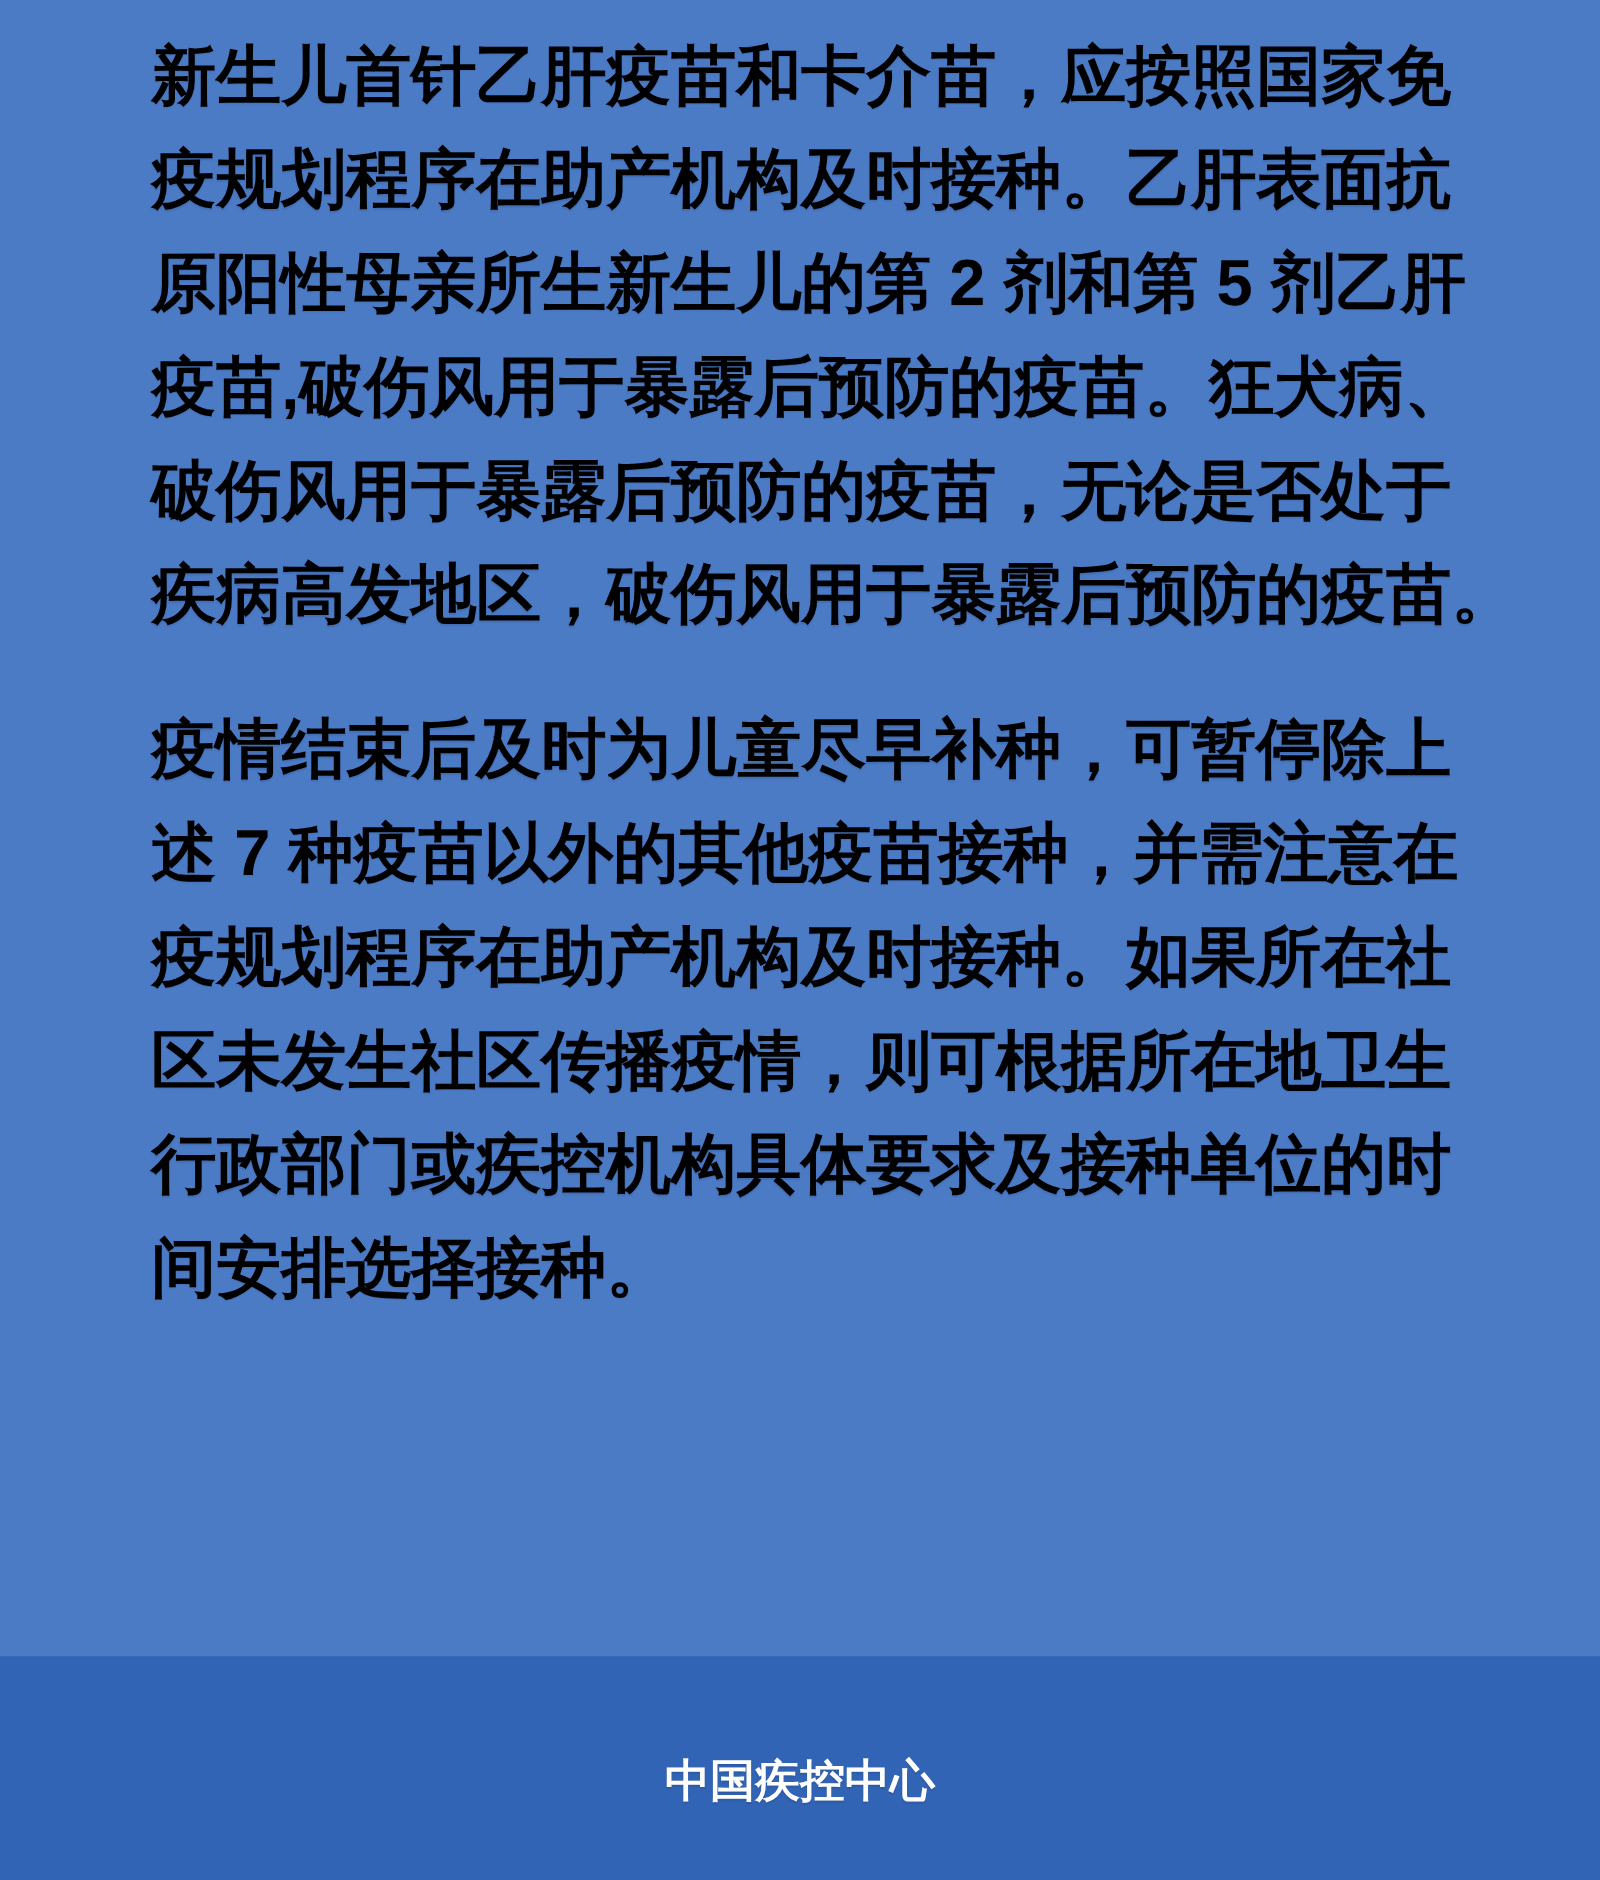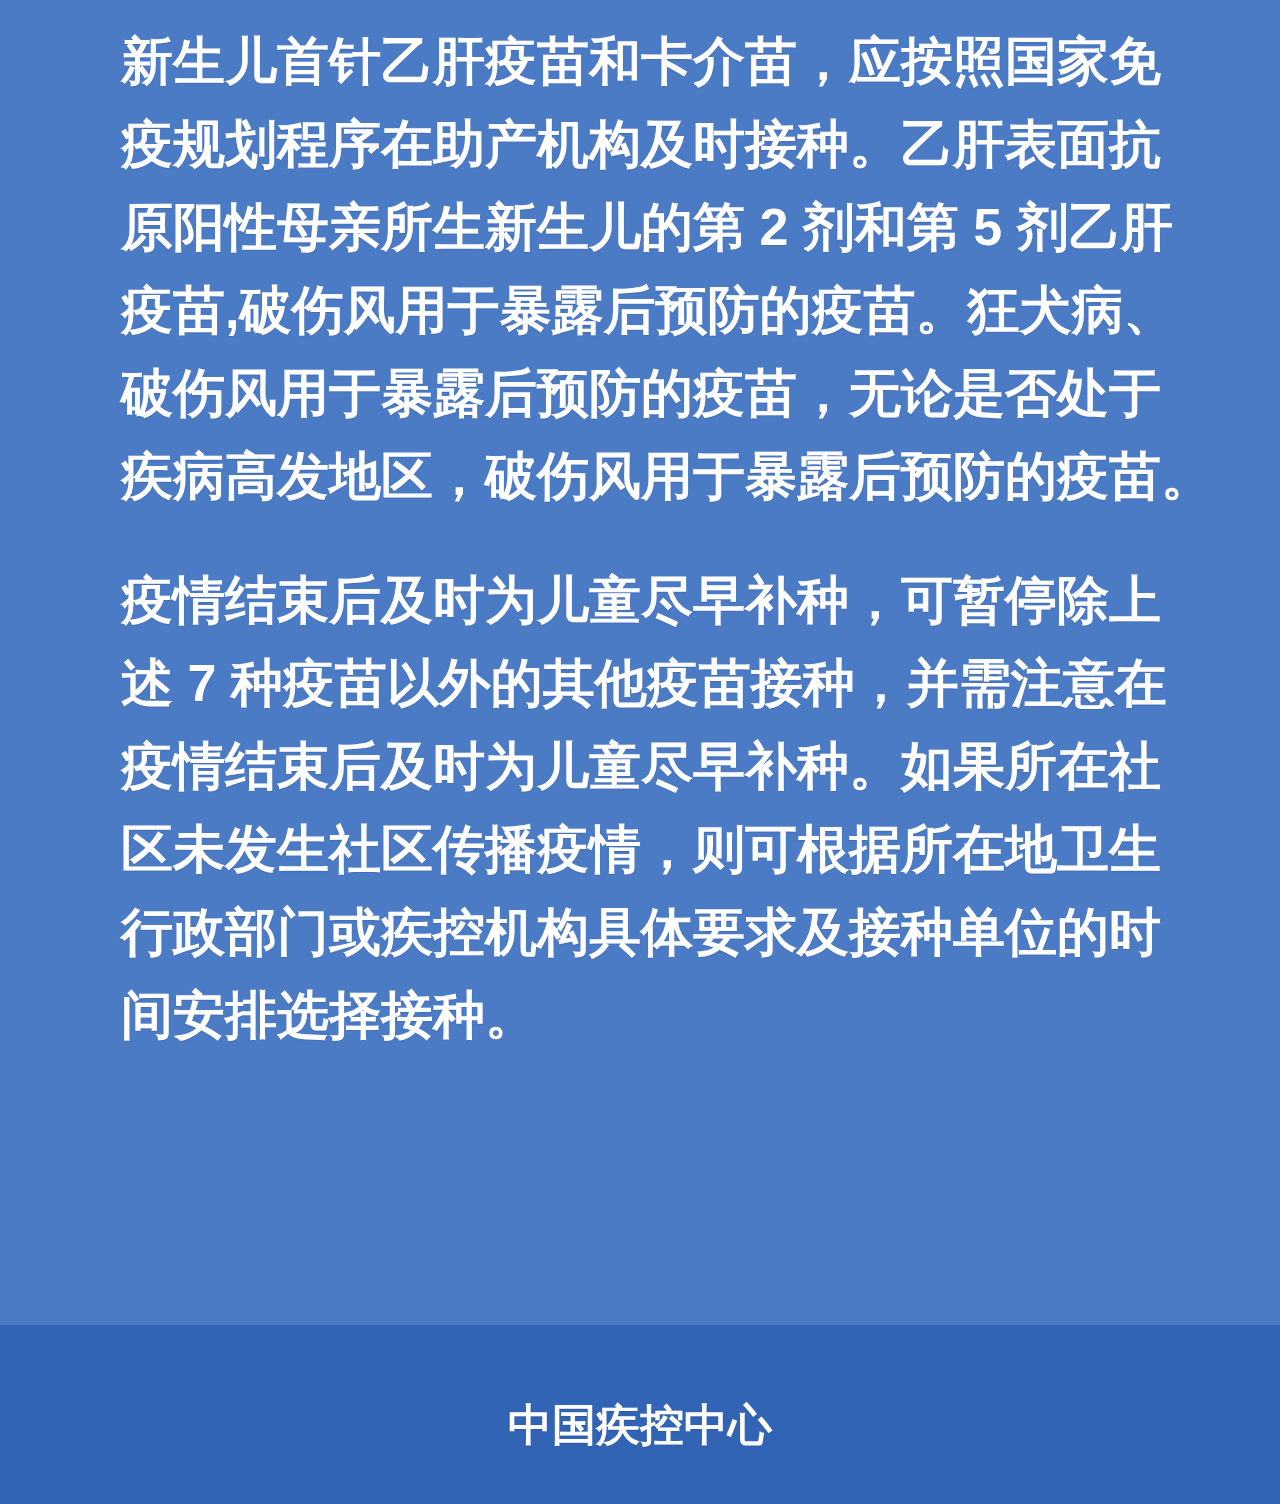--- a/index.html
+++ b/index.html
@@ -17,21 +17,21 @@
   .content {
     position: absolute;
     top: 0;
     left: 0;
     width: 100%;
     box-sizing: border-box;
     padding: 20px 0 0 121px;
   }
   .paragraph {
     margin: 0;
-    color: #ffffff;
+    color: #000000;
     font-size: 52px;
     line-height: 83px;
     font-weight: 700;
   }
   .paragraph + .paragraph {
     margin-top: 41px;
   }
   .text-line {
     white-space: nowrap;
     text-shadow: 0 1px 1px rgba(40,70,130,0.25);
@@ -42,21 +42,21 @@
     bottom: 0;
     width: 100%;
     height: 179px;
     background: #3264B5;
     display: flex;
     align-items: center;
     justify-content: center;
   }
   .footer-label {
     color: #FFFFFF;
-    font-size: 44px;
+    font-size: 36px;
     font-weight: 700;
     transform: translateY(11px);
     white-space: nowrap;
     text-shadow: 0 1px 1px rgba(30,60,120,0.25);
   }
 </style>
 </head>
 <body>
 
 <div class="page">
@@ -65,21 +65,21 @@
       <div class="text-line">新生儿首针乙肝疫苗和卡介苗，应按照国家免</div>
       <div class="text-line">疫规划程序在助产机构及时接种。乙肝表面抗</div>
       <div class="text-line">原阳性母亲所生新生儿的第 2 剂和第 5 剂乙肝</div>
       <div class="text-line">疫苗,破伤风用于暴露后预防的疫苗。狂犬病、</div>
       <div class="text-line">破伤风用于暴露后预防的疫苗，无论是否处于</div>
       <div class="text-line">疾病高发地区，破伤风用于暴露后预防的疫苗。</div>
     </div>
     <div class="paragraph">
       <div class="text-line">疫情结束后及时为儿童尽早补种，可暂停除上</div>
       <div class="text-line">述 7 种疫苗以外的其他疫苗接种，并需注意在</div>
-      <div class="text-line">疫情结束后及时为儿童尽早补种。如果所在社</div>
+      <div class="text-line">疫规划程序在助产机构及时接种。如果所在社</div>
       <div class="text-line">区未发生社区传播疫情，则可根据所在地卫生</div>
       <div class="text-line">行政部门或疾控机构具体要求及接种单位的时</div>
       <div class="text-line">间安排选择接种。</div>
     </div>
   </div>
   <div class="footer">
     <div class="footer-label">中国疾控中心</div>
   </div>
 </div>
 

